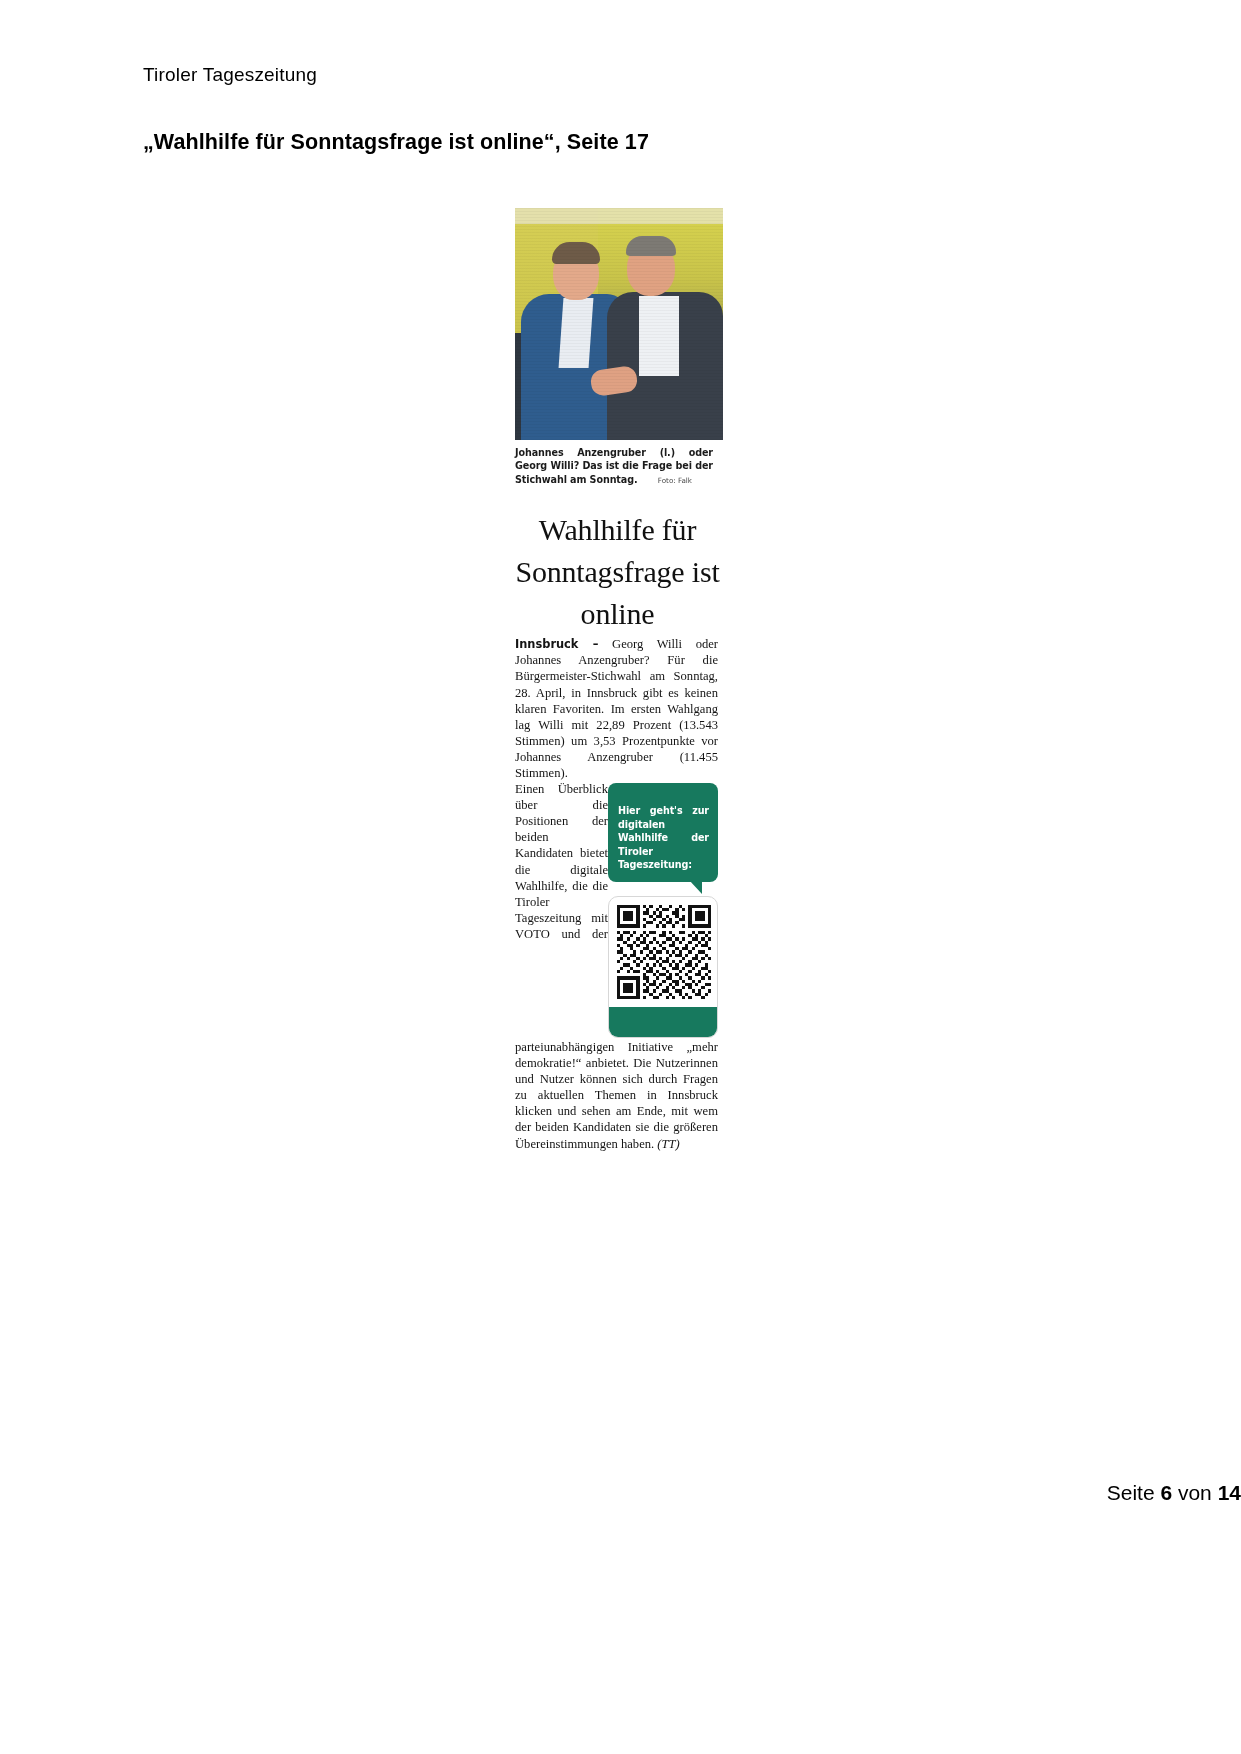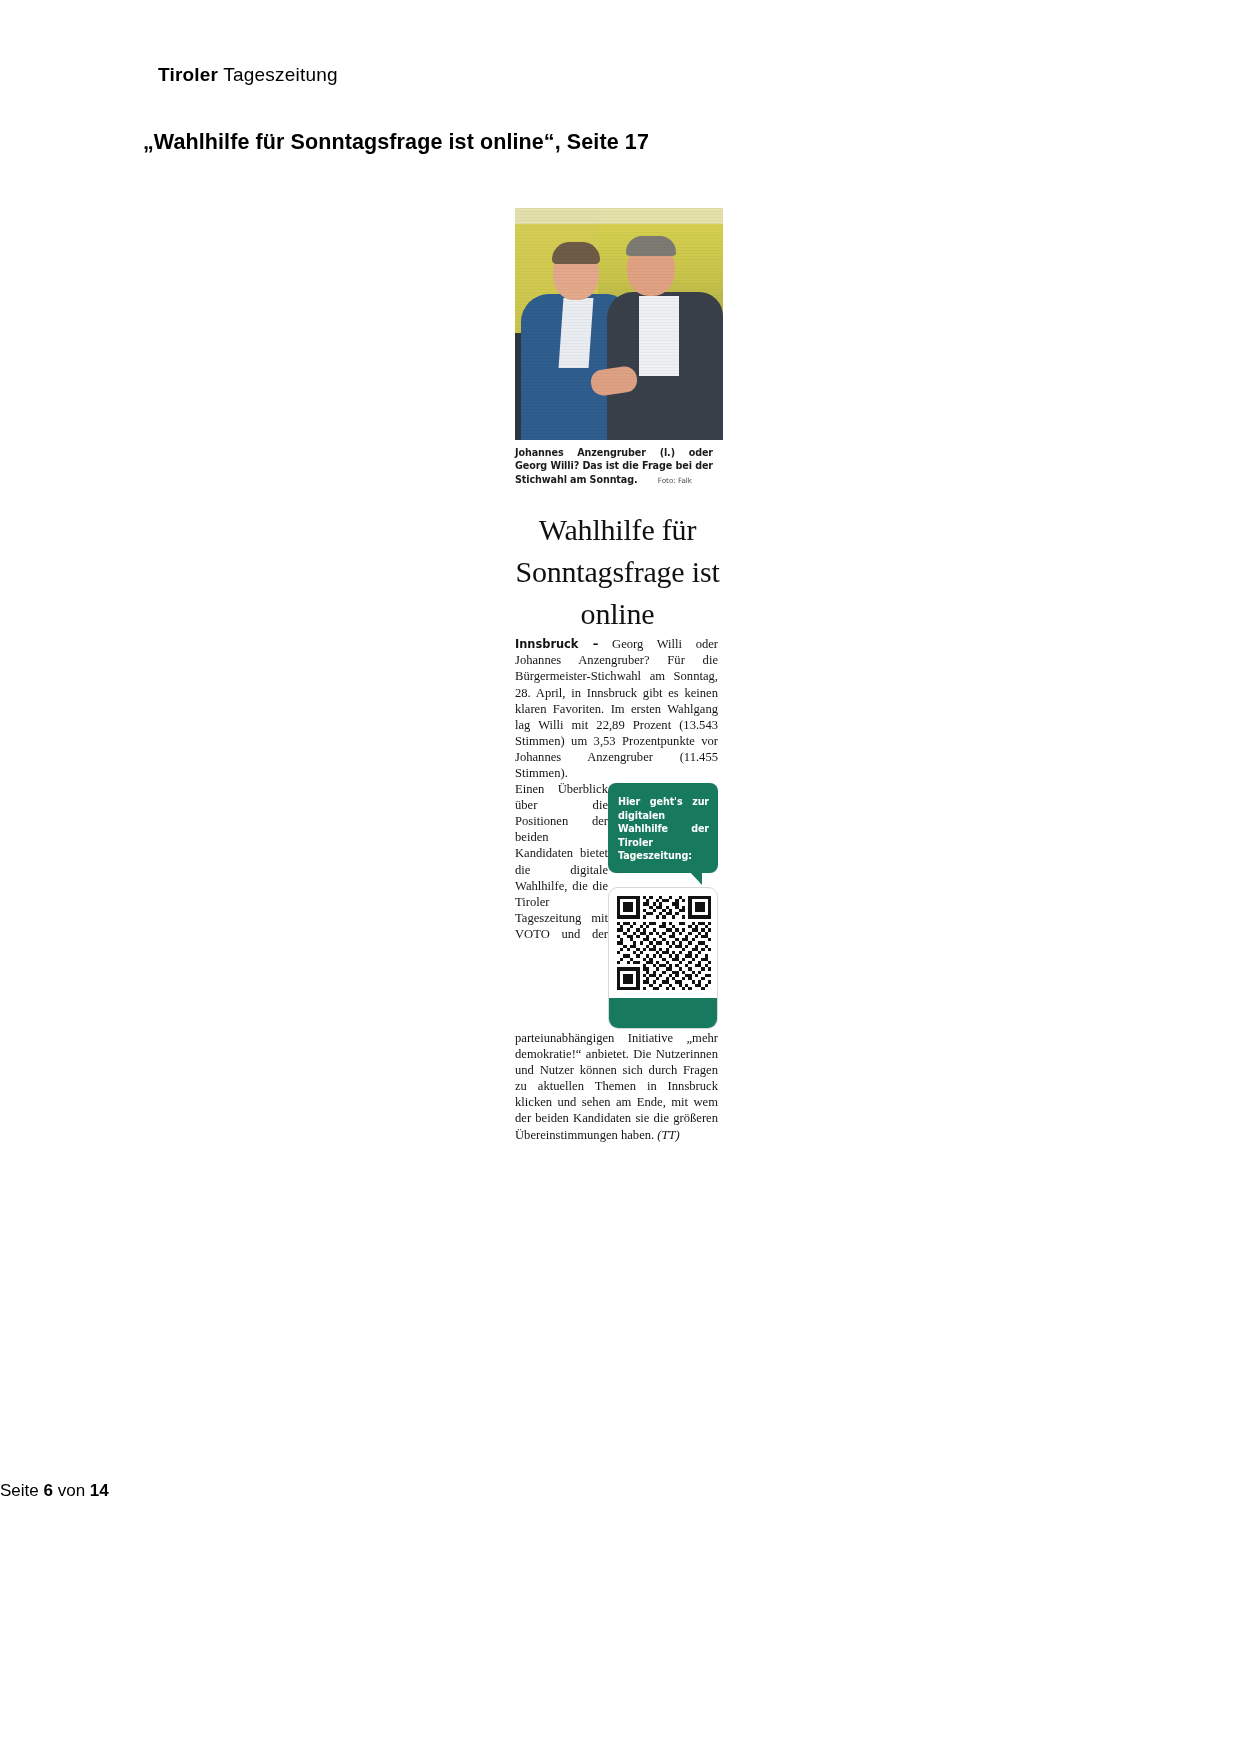--- a/index.html
+++ b/index.html
@@ -17,21 +17,21 @@
   }
 
   
   .masthead {
     position: absolute;
     left: 143px;
     top: 64px;
     font-size: 19px;
     letter-spacing: 0.2px;
   }
-  .masthead .bold { font-weight: bold; margin-left: 15px; }
+  .masthead .bold { font-weight: normal; }
   .masthead .light { font-weight: normal; text-align: right; }
 
   .doc-title {
     position: absolute;
     left: 143px;
     top: 130px;
     font-size: 21.5px;
     font-weight: bold;
     letter-spacing: 0.1px;
   }
@@ -175,21 +175,21 @@
     float: right;
     width: 110px;
     margin: 2px 0 2px 6px;
     shape-outside: border-box;
   }
   .qr-bubble {
     position: relative;
     background: #17795e;
     color: #ffffff;
     border-radius: 8px;
-    padding: 12px 9px 10px 10px;
+    padding: 21px 9px 10px 10px;
     font-family: "DejaVu Sans", sans-serif;
     font-size: 9.6px;
     line-height: 13.6px;
     font-weight: 600;
     letter-spacing: -0.1px;
   }
   .qr-bubble:after {
     content: "";
     position: absolute;
     right: 16px;
@@ -221,22 +221,22 @@
   .narrow-col {
     
   }
   .narrow-col p { margin: 0; }
 
   
   .footer {
     position: absolute;
     left: 0; right: 0;
     top: 1481px;
-    text-align: left;
-    font-size: 17px;
+    text-align: right;
+    font-size: 21px;
   }
   .footer .b { font-weight: bold; }
 
   .article p { margin: 0; }
 </style>
 </head>
 <body>
 
 <div class="masthead">
   <span class="bold">Tiroler</span><span class="light"> Tageszeitung</span>

